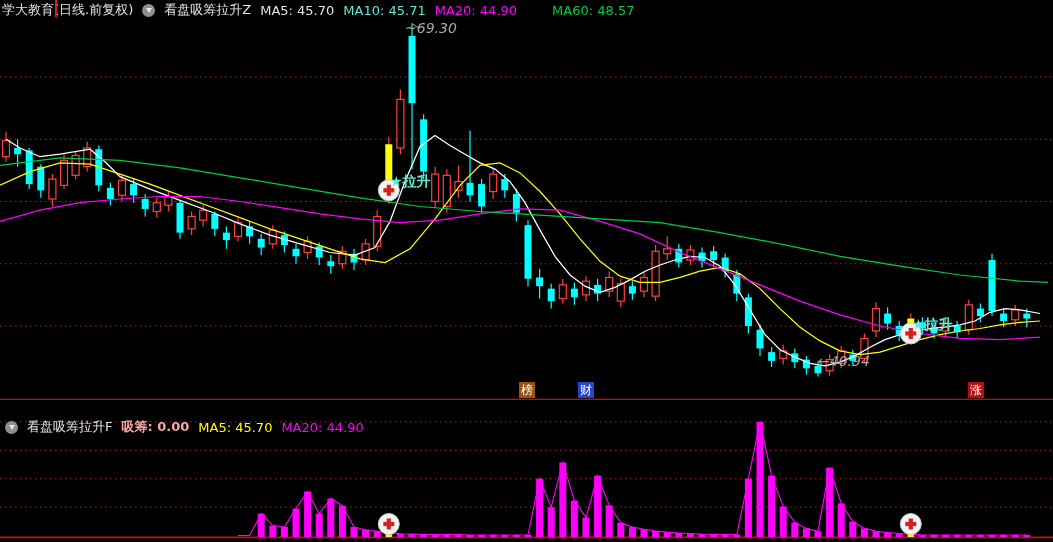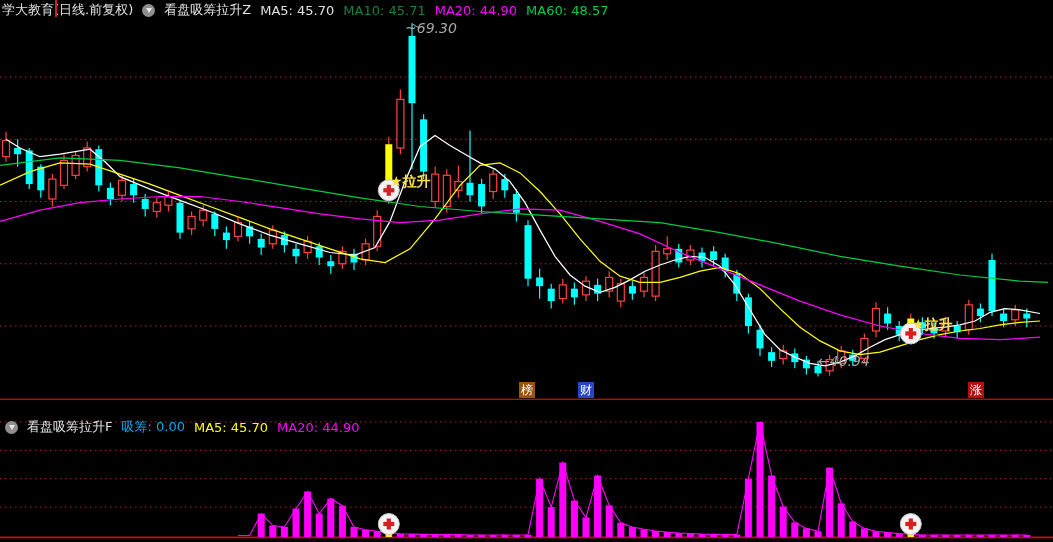--- a/index.html
+++ b/index.html
@@ -14,21 +14,21 @@
   .stock{color:#e2e2e2;margin-left:2px;}
   .iname{color:#e2e2e2;}
   .fold{width:13px;height:13px;border-radius:50%;background:#8f8f8f;display:inline-flex;
     align-items:center;justify-content:center;margin:0 7px 0 0;flex:0 0 13px;}
   .fold::after{content:"";width:0;height:0;border-left:3.5px solid transparent;
     border-right:3.5px solid transparent;border-top:5px solid #e8e8e8;margin-top:1px;}
   .cursor-tick{position:absolute;left:55px;top:0;width:2px;height:17px;background:#cc2222;z-index:6;}
   .anno{position:absolute;color:#a8a8a8;font-size:14px;z-index:4;letter-spacing:0;font-style:italic;}
   .anno-high{left:405px;top:20px;}
   .anno-low{left:818px;top:353px;}
-  .star{position:absolute;color:#fde047;font-size:14px;font-weight:bold;z-index:4;}
+  .star{position:absolute;color:#5eead4;font-size:14px;font-weight:bold;z-index:4;}
   .star1{left:390px;top:173px;}
   .star2{left:912px;top:316px;}
   .wm{position:absolute;top:382px;width:16px;height:16px;color:#fff;font-size:12px;
     text-align:center;line-height:16px;z-index:3;}
   .wm1{left:519px;}
   .wm2{left:578px;}
   .wm3{left:968px;}
 </style>
 </head>
 <body>
@@ -312,36 +312,36 @@
       <line x1="905.3" y1="524" x2="916.3" y2="524" stroke="#d42020" stroke-width="4.2"></line>
       <line x1="910.8" y1="518.5" x2="910.8" y2="529.5" stroke="#d42020" stroke-width="4.2"></line>
       <line x1="412" y1="23.46500000000004" x2="418" y2="27.46500000000004" stroke="#a8a8a8" stroke-width="1"></line>
     </svg>
 
   <div class="hdr hdr1">
     <span class="stock">学大教育(日线.前复权)</span>
     <span class="fold"></span>
     <span class="iname">看盘吸筹拉升Z</span>
     <span style="color: rgb(224, 224, 224);">MA5: 45.70</span>
-    <span style="color: #15803d;">MA10: 45.71</span>
+    <span style="color: #5eead4;">MA10: 45.71</span>
     <span style="color: rgb(255, 0, 255);">MA20: 44.90</span>
-    <span style="color: rgb(0, 204, 68);">MA60: 48.57</span>
+    <span style="color: rgb(0, 204, 68); margin-left: 26px;">MA60: 48.57</span>
   </div>
   <div class="cursor-tick"></div>
 
   <div class="anno anno-high">~69.30</div>
   <div class="anno anno-low">←40.94</div>
   <div class="star star1">★拉升</div>
   <div class="star star2">★拉升</div>
 
   <div class="wm wm1" style="background: rgb(150, 84, 15);">榜</div>
   <div class="wm wm2" style="background: rgb(37, 70, 200);">财</div>
   <div class="wm wm3" style="background: rgb(181, 16, 16);">涨</div>
 
   <div class="hdr hdr2">
     <span class="fold" style="margin-left:5px;"></span>
     <span class="iname">看盘吸筹拉升F</span>
-    <span style="color: #0ea5e9;">吸筹: 0.00</span>
+    <span style="color: #fca5a5; font-weight: bold;">吸筹: 0.00</span>
     <span style="color: rgb(255, 255, 0);">MA5: 45.70</span>
     <span style="color: rgb(255, 0, 255);">MA20: 44.90</span>
   </div>
 
 </div>
 
 </body></html>

